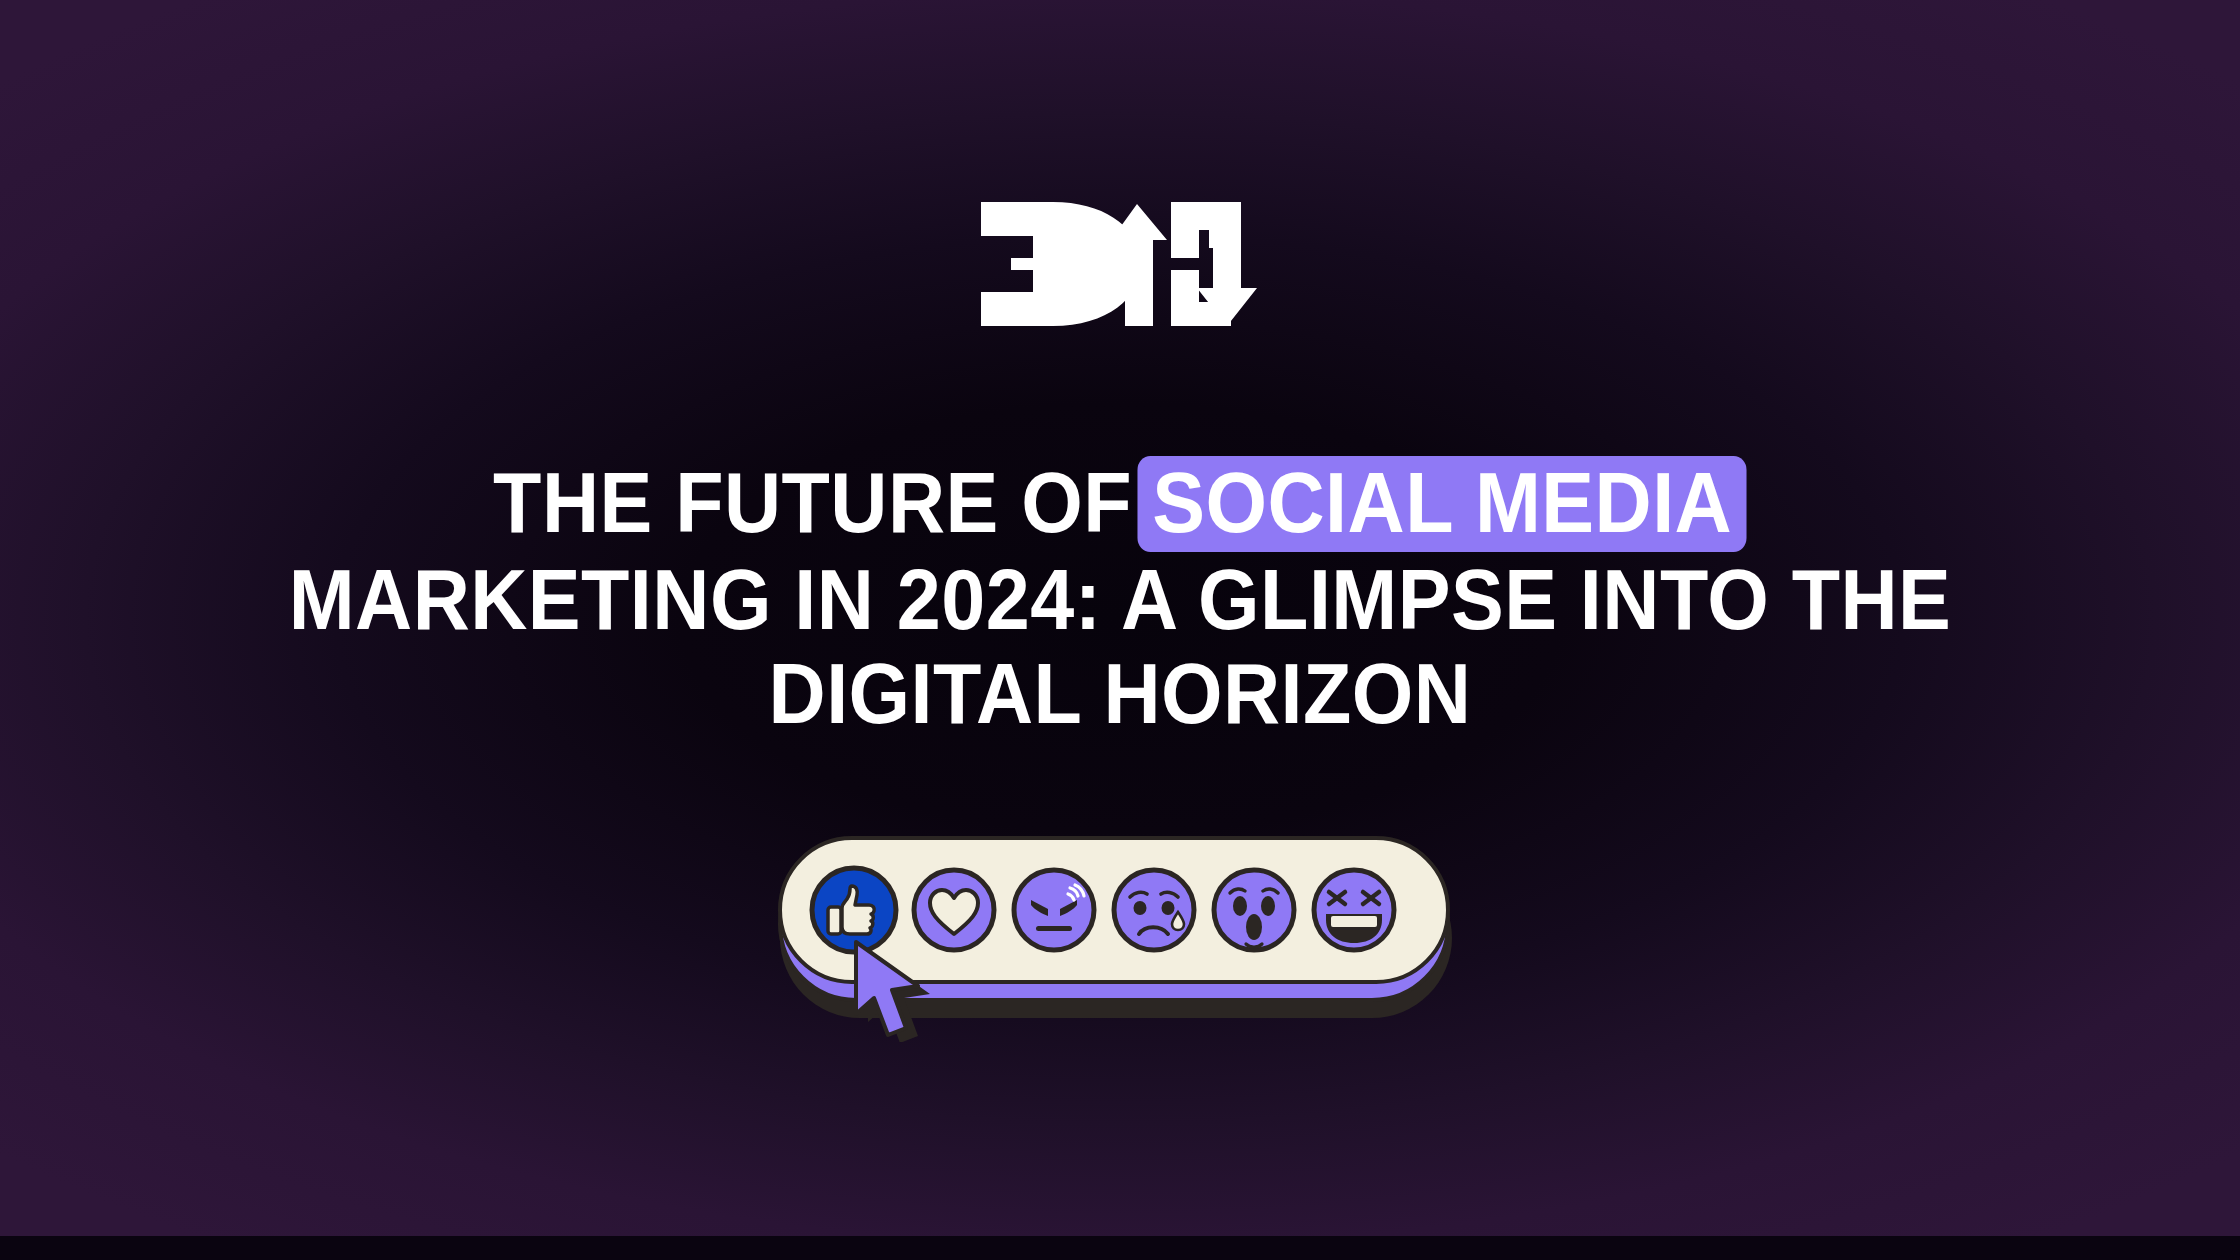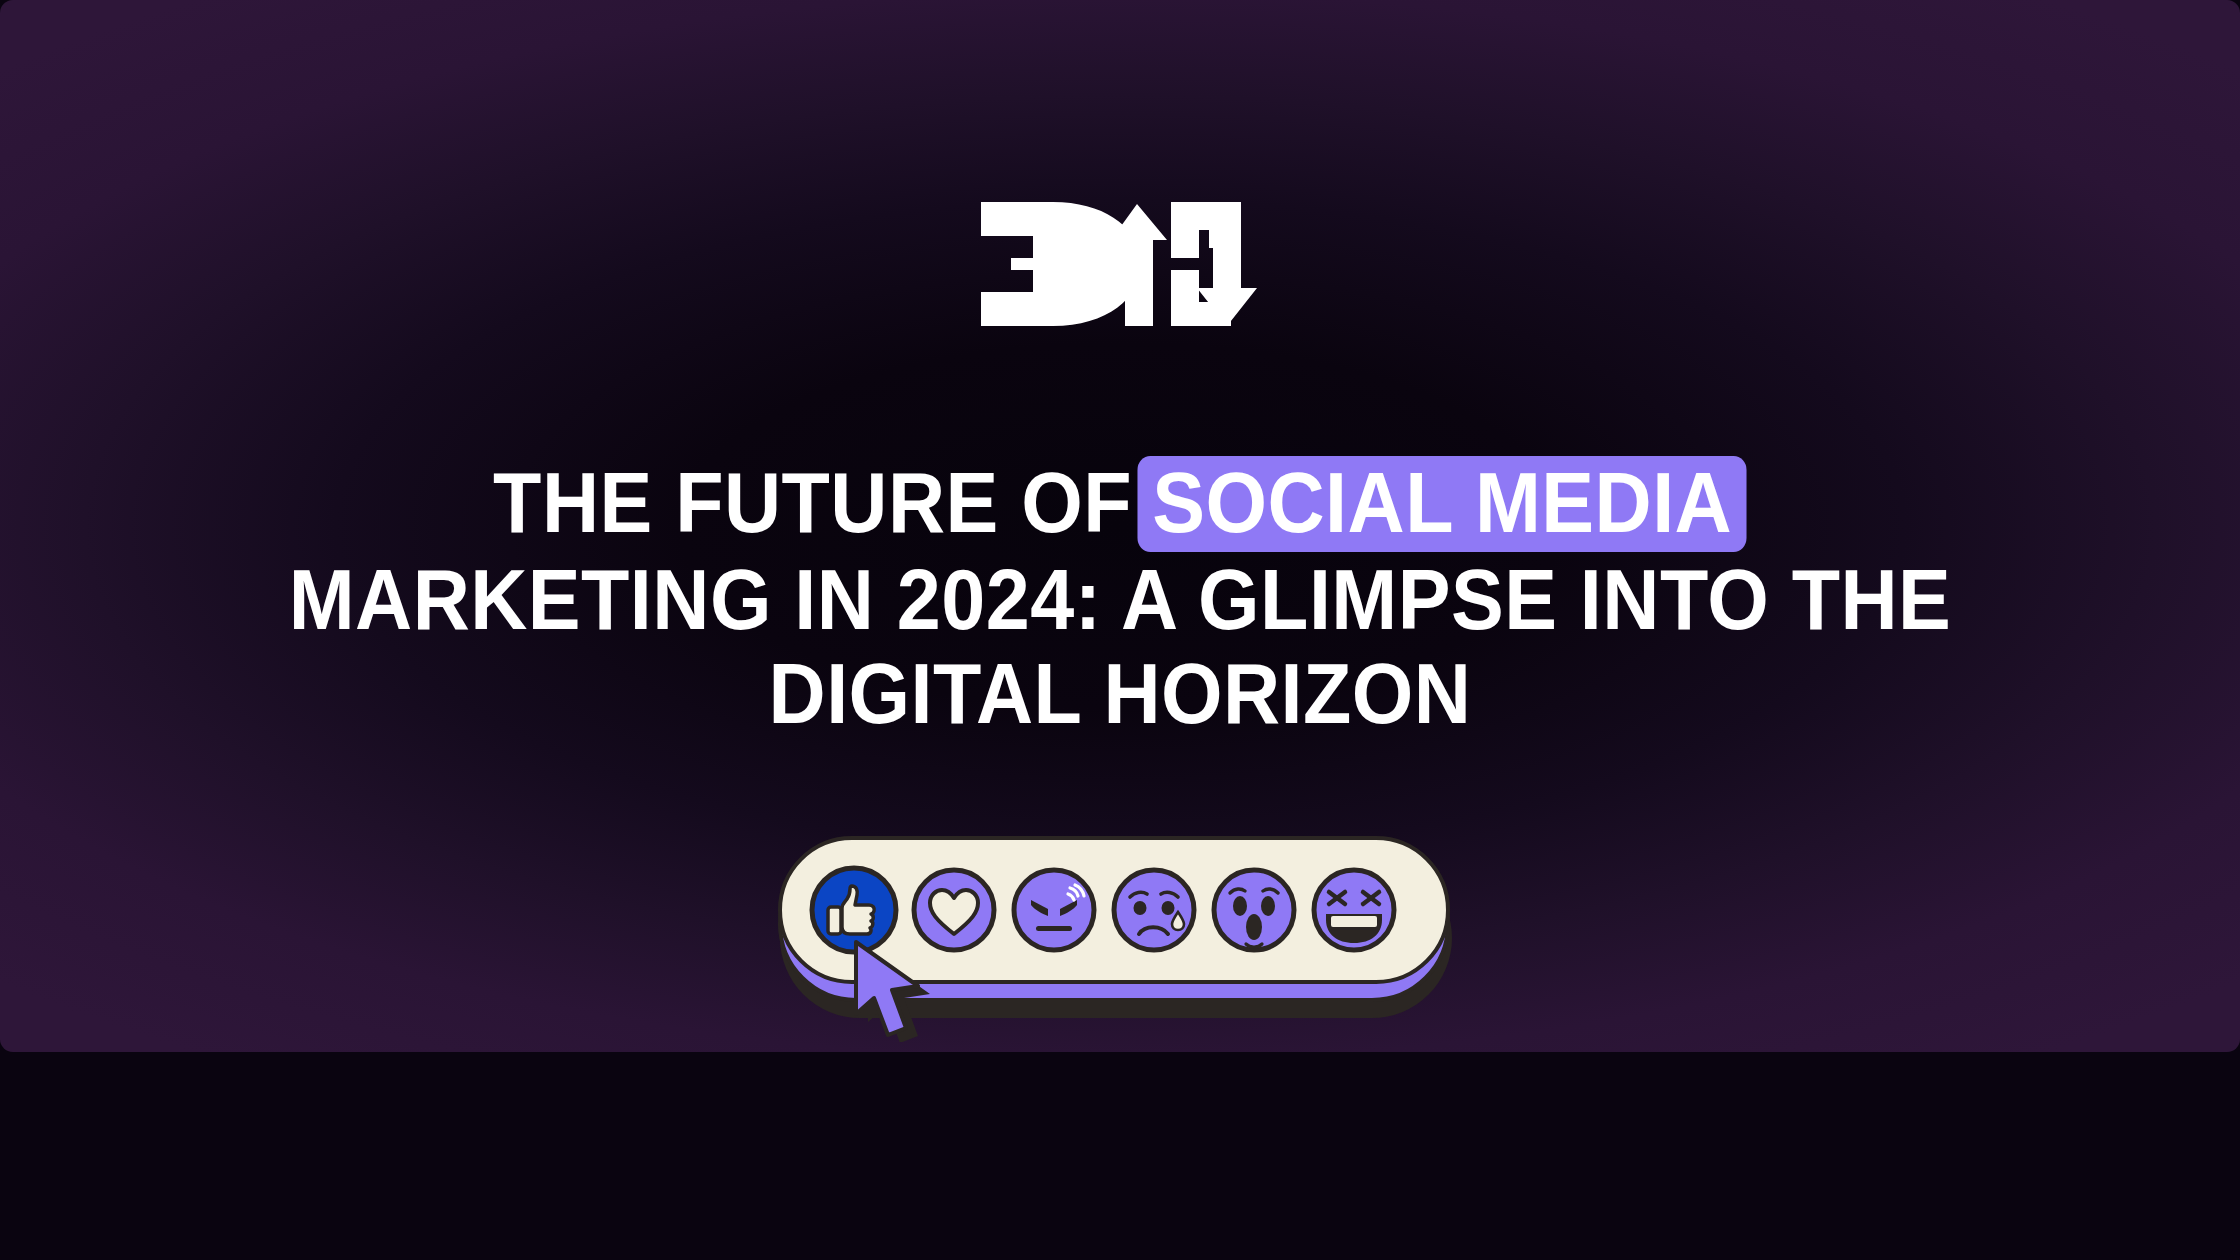--- a/index.html
+++ b/index.html
@@ -3,32 +3,31 @@
 <meta charset="utf-8">
 <style>
   html, body {
     margin: 0;
     padding: 0;
     background: #0a0410;
   }
   .stage {
     position: relative;
     width: 2240px;
-    height: 1052px;
+    height: 1236px;
     overflow: hidden;
     background:
       radial-gradient(ellipse 70% 62% at 50% 50%,
         #07030c 0%,
         #0a040f 28%,
         #140a1d 50%,
         #1f1029 66%,
         #2a1435 82%,
         #2e1639 100%);
     font-family: "Liberation Sans", sans-serif;
-    border-radius: 13px;
   }
 
   
   .logo-wrap {
     position: absolute;
     left: 50%;
     top: 196px;
     transform: translateX(-50%);
     width: 290px;
     height: 136px;

